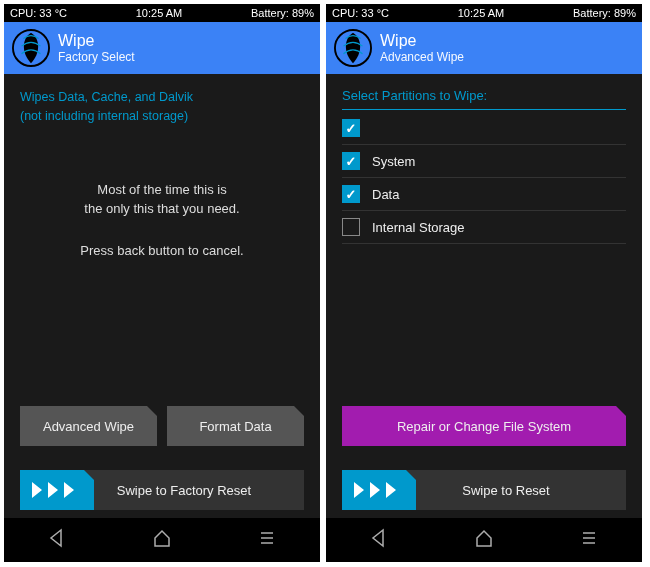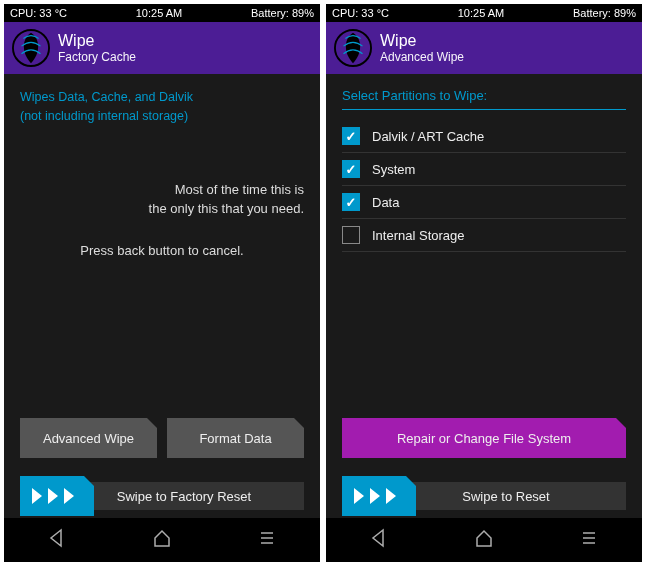--- a/index.html
+++ b/index.html
@@ -24,21 +24,21 @@
       height: 18px;
       background: #000;
       color: #fff;
       font-size: 11px;
       display: flex;
       justify-content: space-between;
       align-items: center;
       padding: 4px 6px;
     }
     .header {
-      background: #4c1d95;
+      background: #3b82f6;
       height: 52px;
       display: flex;
       align-items: center;
       padding: 0 8px;
     }
     .logo {
       width: 38px;
       height: 38px;
       margin-right: 8px;
       flex-shrink: 0;
@@ -55,37 +55,37 @@
       position: relative;
     }
     .info-blue {
       color: #0099cc;
       font-size: 12.5px;
       line-height: 1.5;
     }
     .info-white {
       color: #ddd;
       font-size: 13px;
-      text-align: right;
+      text-align: center;
       line-height: 1.5;
       margin-top: 54px;
     }
     .info-white2 {
       color: #ddd;
       font-size: 13px;
       text-align: center;
       line-height: 1.5;
       margin-top: 22px;
     }
     .section-label {
       color: #0099cc;
       font-size: 13px;
       padding-bottom: 6px;
       border-bottom: 1px solid #0099cc;
-      margin-bottom: 10px;
+      margin-bottom: 2px;
     }
     .check-row {
       display: flex;
       align-items: center;
       padding: 7px 0;
       border-bottom: 1px solid #333;
     }
     .checkbox {
       width: 18px;
       height: 18px;
@@ -136,21 +136,21 @@
       background: #a21caf;
       color: #eee;
       font-size: 13px;
       display: flex;
       align-items: center;
       justify-content: center;
       margin-bottom: 10px;
       clip-path: polygon(0 0, calc(100% - 10px) 0, 100% 10px, 100% 100%, 0 100%);
     }
     .swipe-bar {
-      height: 28px;
+      height: 40px;
       background: #333;
       display: flex;
       align-items: center;
       position: relative;
       margin-top: 24px;
     }
     .swipe-handle {
       width: 74px;
       height: 40px;
       background: #0099cc;
@@ -189,21 +189,21 @@
   <div class="header">
     <span class="logo">
       <svg viewBox="0 0 40 40" width="38" height="38">
         <circle cx="20" cy="20" r="19" fill="none" stroke="#000" stroke-width="2"></circle>
         <path d="M20 4 C10 10 10 26 20 36 C30 26 30 10 20 4 Z" fill="#000"></path>
         <path d="M12 10 Q20 4 28 10 M10 18 Q20 10 30 18 M10 26 Q20 18 30 26" fill="none" stroke="#0099cc" stroke-width="1.2"></path>
       </svg>
     </span>
     <div class="header-text">
       <div class="header-title">Wipe</div>
-      <div class="header-subtitle">Factory Cache</div>
+      <div class="header-subtitle">Factory Select</div>
     </div>
   </div>
   <div class="content">
     <div class="info-blue">
       <div>Wipes Data, Cache, and Dalvik</div>
       <div>(not including internal storage)</div>
     </div>
     <div class="info-white">
       <div>Most of the time this is</div>
       <div>the only this that you need.</div>
@@ -253,21 +253,20 @@
     </span>
     <div class="header-text">
       <div class="header-title">Wipe</div>
       <div class="header-subtitle">Advanced Wipe</div>
     </div>
   </div>
   <div class="content">
     <div class="section-label">Select Partitions to Wipe:</div>
     <div class="check-row">
       <span class="checkbox checked"></span>
-      <span class="check-label">Dalvik / ART Cache</span>
     </div>
     <div class="check-row">
       <span class="checkbox checked"></span>
       <span class="check-label">System</span>
     </div>
     <div class="check-row">
       <span class="checkbox checked"></span>
       <span class="check-label">Data</span>
     </div>
     <div class="check-row">

